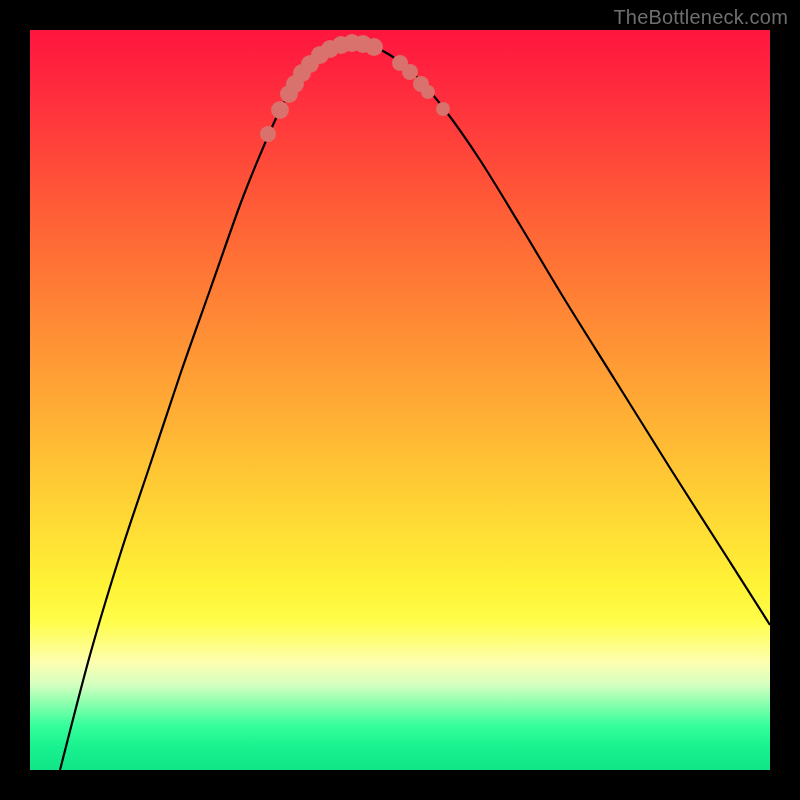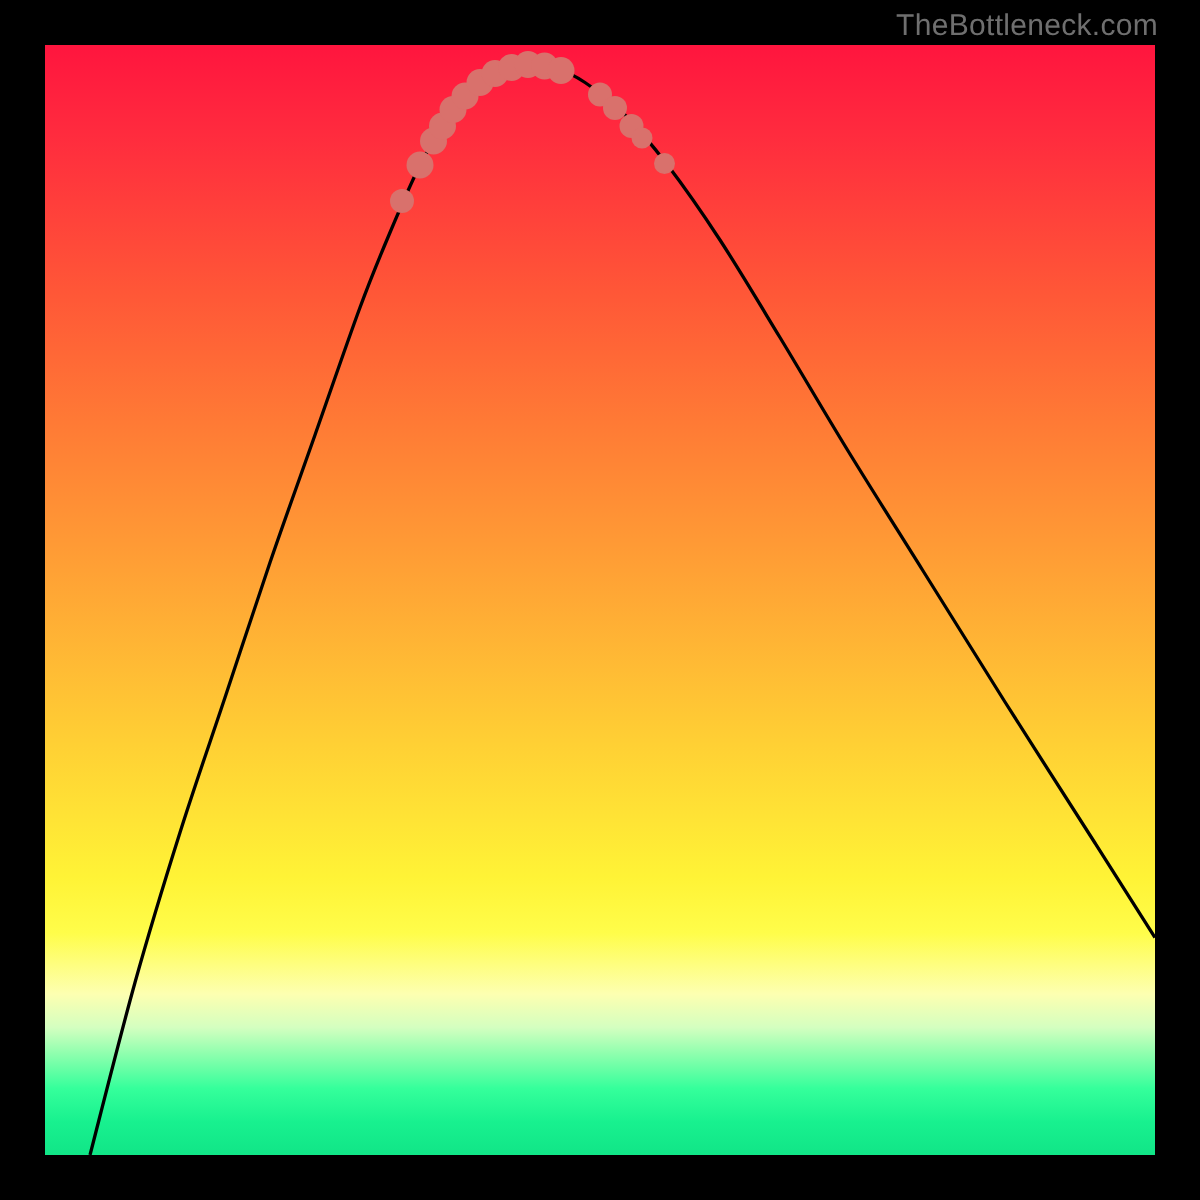--- a/index.html
+++ b/index.html
@@ -13,21 +13,21 @@
   }
   .stage {
     position: relative;
     width: 800px;
     height: 800px;
     background: #000;
   }
   .watermark {
     position: absolute;
     top: 6px;
-    right: 28px;
+    right: 12px;
     color: #6f6f6f;
     font-size: 20px;
     font-weight: 500;
     letter-spacing: 0.2px;
     z-index: 10;
   }
   .plot {
     position: absolute;
     left: 30px;
     top: 30px;

